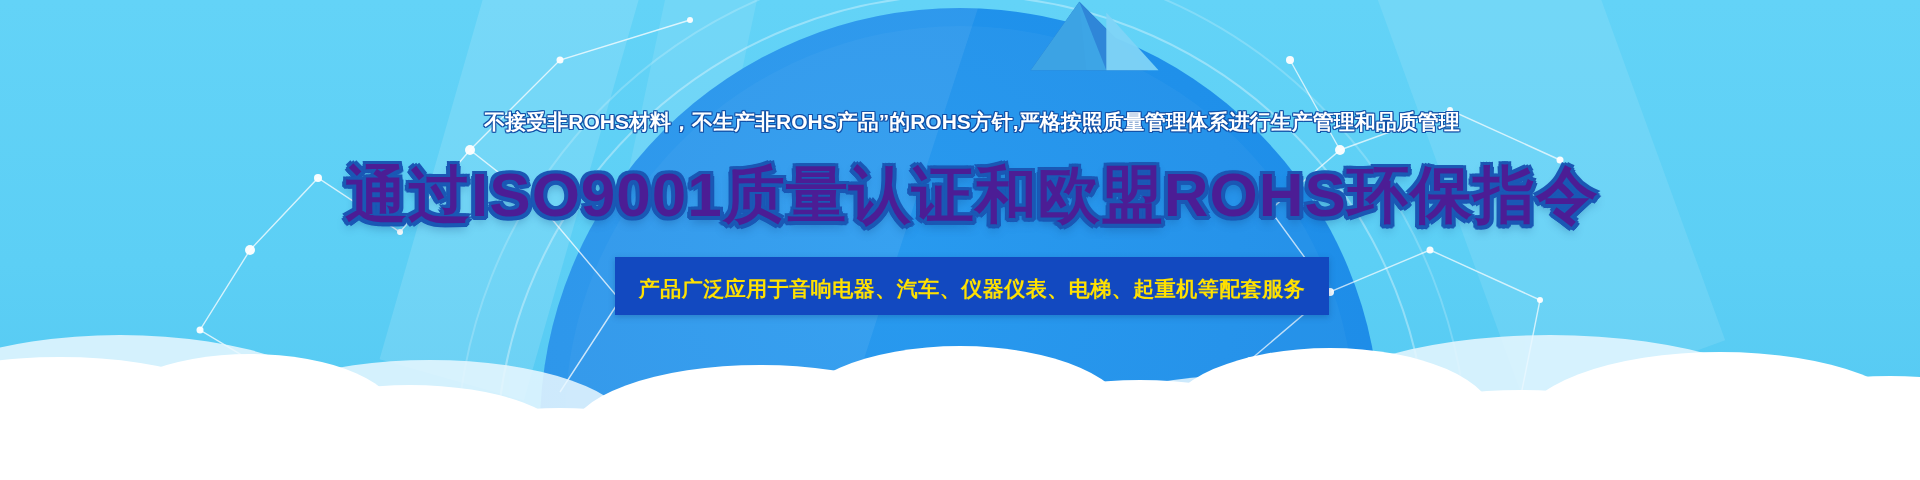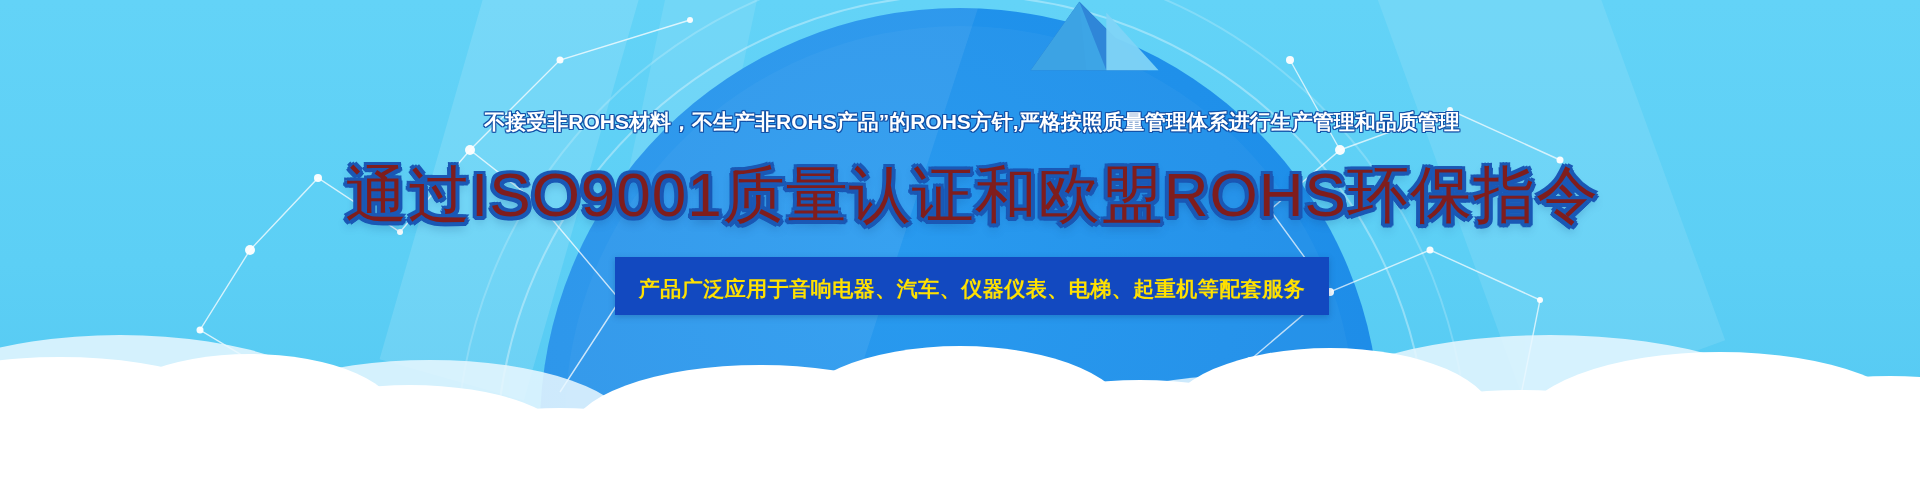--- a/index.html
+++ b/index.html
@@ -136,23 +136,23 @@
     letter-spacing: 0px;
     white-space: nowrap;
     text-shadow:
        1px 0 0 #1352a8, -1px 0 0 #1352a8,
        0 1px 0 #1352a8, 0 -1px 0 #1352a8,
        1px 1px 0 #1352a8, -1px -1px 0 #1352a8,
        1px -1px 0 #1352a8, -1px 1px 0 #1352a8;
   }
   .headline {
     margin-top: 26px;
-    color: #7f1d1d;
+    color: #4c1d95;
     font-size: 62px;
-    font-weight: normal;
+    font-weight: bold;
     letter-spacing: 1px;
     white-space: nowrap;
     line-height: 1.05;
     text-shadow:
        3px 0 0 #1a58b5, -3px 0 0 #1a58b5,
        0 3px 0 #1a58b5, 0 -3px 0 #1a58b5,
        3px 3px 0 #1a58b5, -3px -3px 0 #1a58b5,
        3px -3px 0 #1a58b5, -3px 3px 0 #1a58b5,
        2px 4px 0 #1a58b5, -2px 4px 0 #1a58b5,
        4px 2px 0 #1a58b5, -4px 2px 0 #1a58b5,

